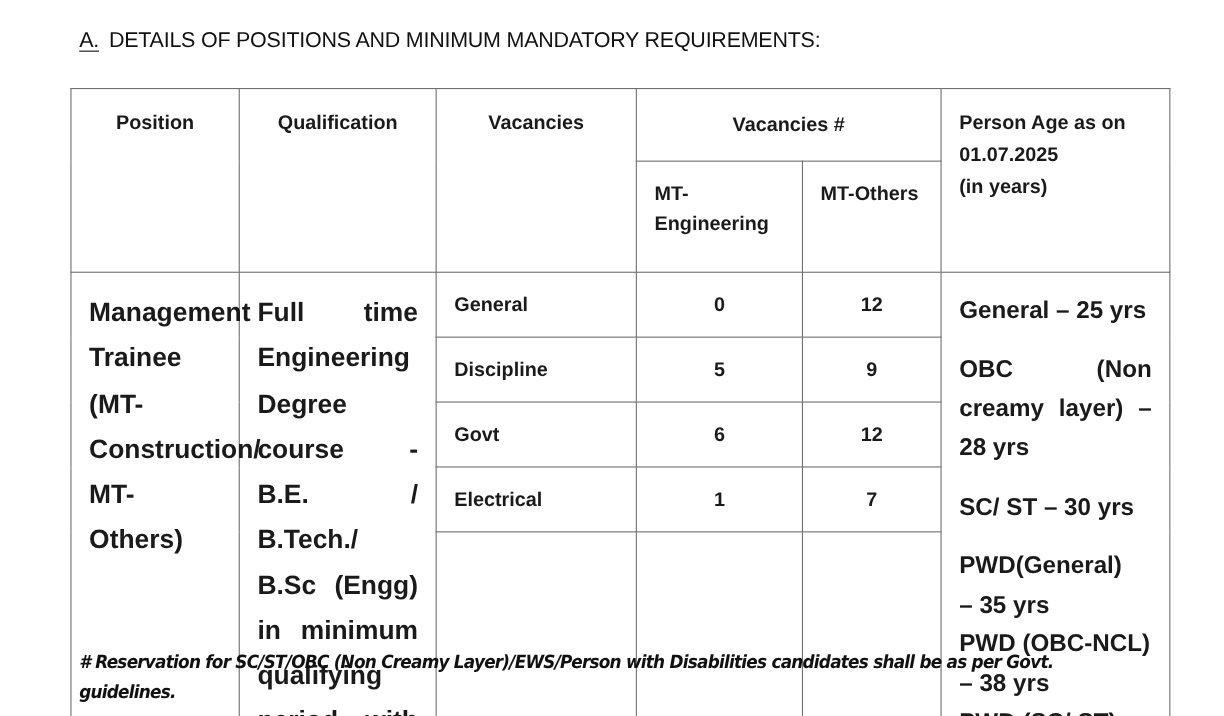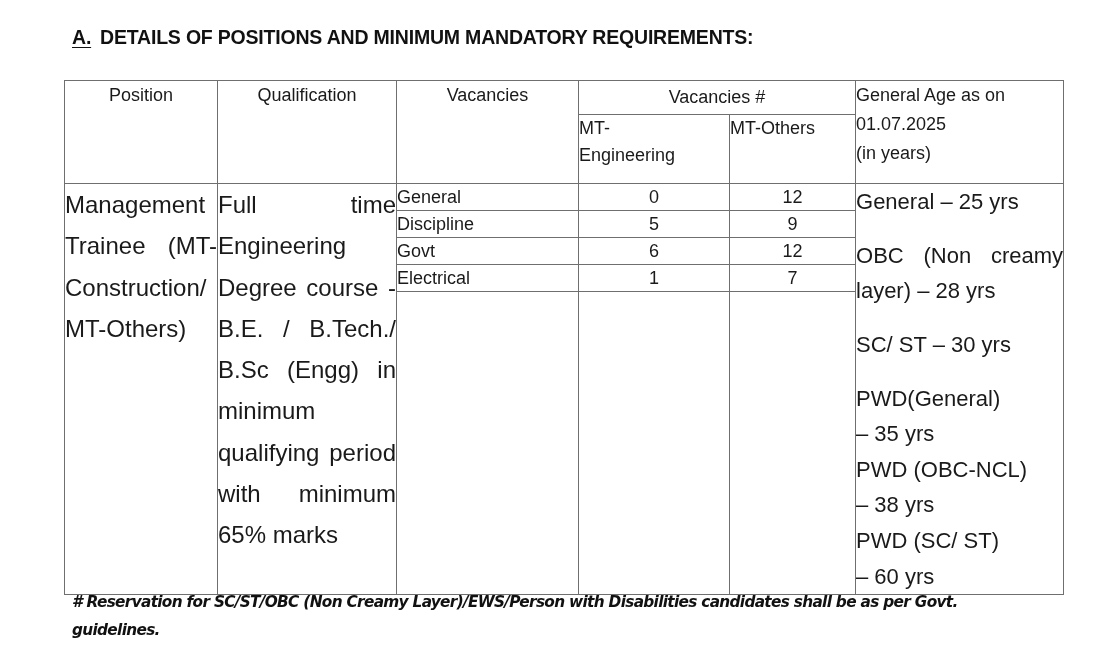--- a/index.html
+++ b/index.html
@@ -15,21 +15,21 @@
     overflow: hidden;
     position: relative;
   }
 
   
   .section-heading {
     position: absolute;
     left: 72px;
     top: 26px;
     font-size: 19.5px;
-    font-weight: bold;
+    font-weight: normal;
     letter-spacing: -0.2px;
     white-space: nowrap;
     color: #111111;
   }
   .section-heading .marker {
     text-decoration: underline;
     text-underline-offset: 3px;
     margin-right: 9px;
   }
 
@@ -38,23 +38,23 @@
     position: absolute;
     left: 64px;
     top: 80px;
     width: 999px;
     border-collapse: collapse;
     table-layout: fixed;
     font-size: 18px;
   }
   .req-table td, .req-table th {
     border: 1.3px solid #6f6f6f;
-    padding: 0;
+    padding: 16px;
     vertical-align: top;
-    font-weight: normal;
+    font-weight: bold;
   }
 
   
   .col-position     { width: 153px; }
   .col-qualif       { width: 179px; }
   .col-discipline   { width: 182px; }
   .col-mtcon        { width: 151px; }
   .col-mtoth        { width: 126px; }
   .col-age          { width: 208px; }
 
@@ -159,21 +159,21 @@
     <col class="col-age">
   </colgroup>
   <tbody>
 
     <tr>
       <td class="hcell" rowspan="2">Position</td>
       <td class="hcell" rowspan="2">Qualification</td>
       <td class="hcell" rowspan="2">Vacancies</td>
       <td class="hcell" colspan="2" style="vertical-align:middle;height:33px;">Vacancies #</td>
       <td class="hcell-age" rowspan="2">
-        <span class="qual-line">General Age as on</span>
+        <span class="qual-line">Person Age as on</span>
         <span class="qual-line">01.07.2025</span>
         <span class="qual-line">(in years)</span>
       </td>
     </tr>
 
     <tr>
       <td class="hcell-sub" style="height:68px;">
         <span class="qual-line">MT-</span>
         <span class="qual-line">Engineering</span>
       </td>

